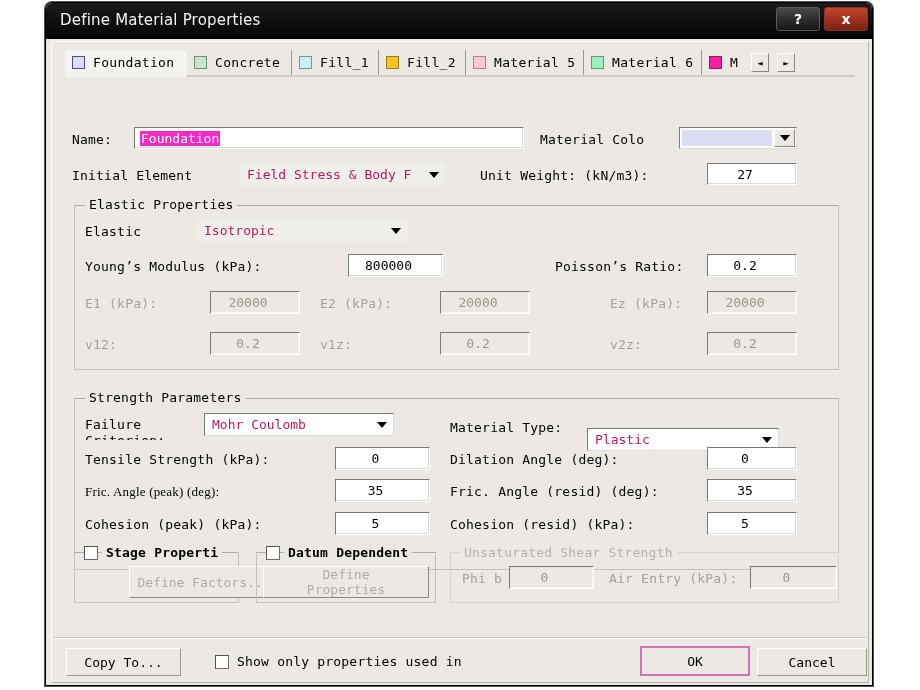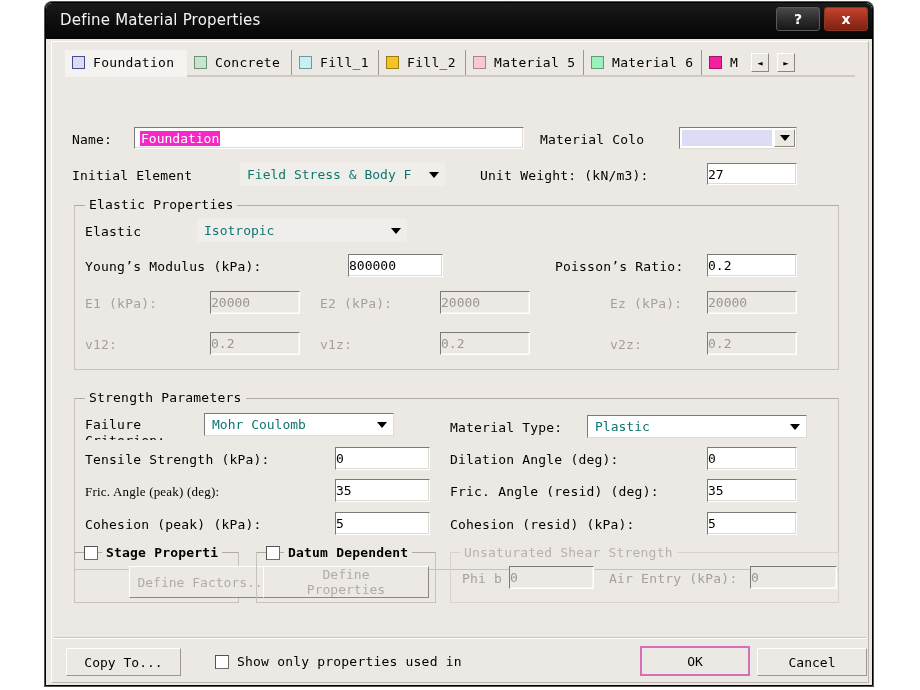--- a/index.html
+++ b/index.html
@@ -132,21 +132,21 @@
   .fld {
     position: absolute;
     background: #ffffff;
     border: 1px solid #ffffff;
     border-top: 1px solid #7a7a7a;
     border-left: 1px solid #7a7a7a;
     box-shadow: inset -1px -1px 0 #dedad4;
     box-sizing: border-box;
     font-size: 13px;
     color: #000;
-    display: flex; align-items: center; justify-content: flex-start;
+    display: flex; align-items: center; justify-content: center;
     padding-right: 14px;
     overflow: hidden;
   }
   .fld.dim {
     background: #ece9e4;
     color: #9b968e;
     box-shadow: inset -1px -1px 0 #f6f4f1;
   }
   .fld.left { justify-content: flex-start; padding-left: 5px; padding-right: 0; }
 
@@ -158,21 +158,21 @@
     font-size: 13px;
   }
 
   
   .combo {
     position: absolute;
     background: #f4f2ef;
     border: 1px solid #b4afa7;
     box-sizing: border-box;
     font-size: 13px;
-    color: #0f766e;
+    color: #be185d;
     display: flex; align-items: center;
     padding-left: 7px;
     overflow: hidden;
     white-space: nowrap;
   }
   .combo .arrow {
     position: absolute; right: 6px; top: 50%;
     transform: translateY(-50%);
     width: 0; height: 0;
     border-left: 5px solid transparent;
@@ -397,21 +397,21 @@
       </div>
       <div class="lab" style="left:33px; top:391px; height:7px; overflow:hidden;">
         <span>Criterion:</span>
       </div>
       <div class="combo boxed" style="left:152px; top:371px; width:190px; height:23px;">
         <span>Mohr Coulomb</span>
         <span class="arrow"></span>
       </div>
 
       <div class="lab" style="left:398px; top:378px;">Material Type:</div>
-      <div class="combo boxed" style="left:535px; top:373px; width:220px; height:23px;">
+      <div class="combo boxed" style="left:535px; top:386px; width:192px; height:23px;">
         <span>Plastic</span>
         <span class="arrow"></span>
       </div>
 
       <div class="lab" style="left:33px; top:410px;">Tensile Strength  (kPa):</div>
       <div class="fld" style="left:283px; top:405px; width:95px; height:23px;">
         <span>0</span>
       </div>
       <div class="lab" style="left:398px; top:410px;">Dilation Angle  (deg):</div>
       <div class="fld" style="left:655px; top:405px; width:90px; height:23px;">

